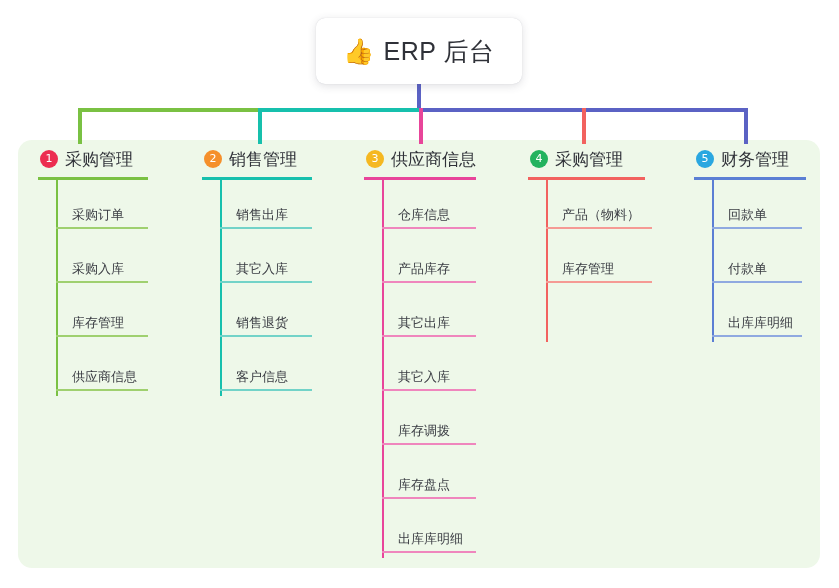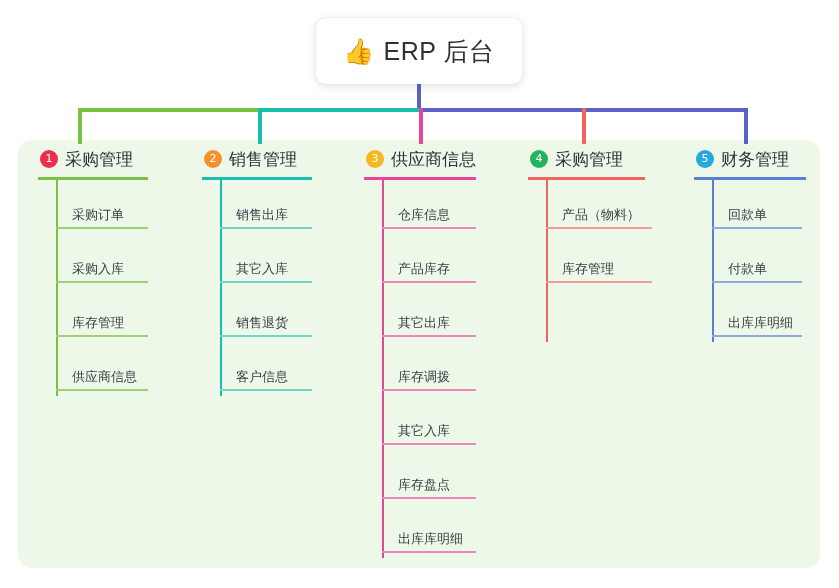--- a/index.html
+++ b/index.html
@@ -233,25 +233,25 @@
           </div>
           <div class="leaf">
             <span class="leaf-label">产品库存</span>
             <div class="leaf-rule" style="background: rgb(239, 134, 189); width: 94px;"></div>
           </div>
           <div class="leaf">
             <span class="leaf-label">其它出库</span>
             <div class="leaf-rule" style="background: rgb(239, 134, 189); width: 94px;"></div>
           </div>
           <div class="leaf">
+            <span class="leaf-label">其它入库</span>
+            <div class="leaf-rule" style="background: rgb(239, 134, 189); width: 94px;"></div>
+          </div>
+          <div class="leaf">
             <span class="leaf-label">库存调拨</span>
-            <div class="leaf-rule" style="background: rgb(239, 134, 189); width: 94px;"></div>
-          </div>
-          <div class="leaf">
-            <span class="leaf-label">其它入库</span>
             <div class="leaf-rule" style="background: rgb(239, 134, 189); width: 94px;"></div>
           </div>
           <div class="leaf">
             <span class="leaf-label">库存盘点</span>
             <div class="leaf-rule" style="background: rgb(239, 134, 189); width: 94px;"></div>
           </div>
           <div class="leaf">
             <span class="leaf-label">出库库明细</span>
             <div class="leaf-rule" style="background: rgb(239, 134, 189); width: 94px;"></div>
           </div>

